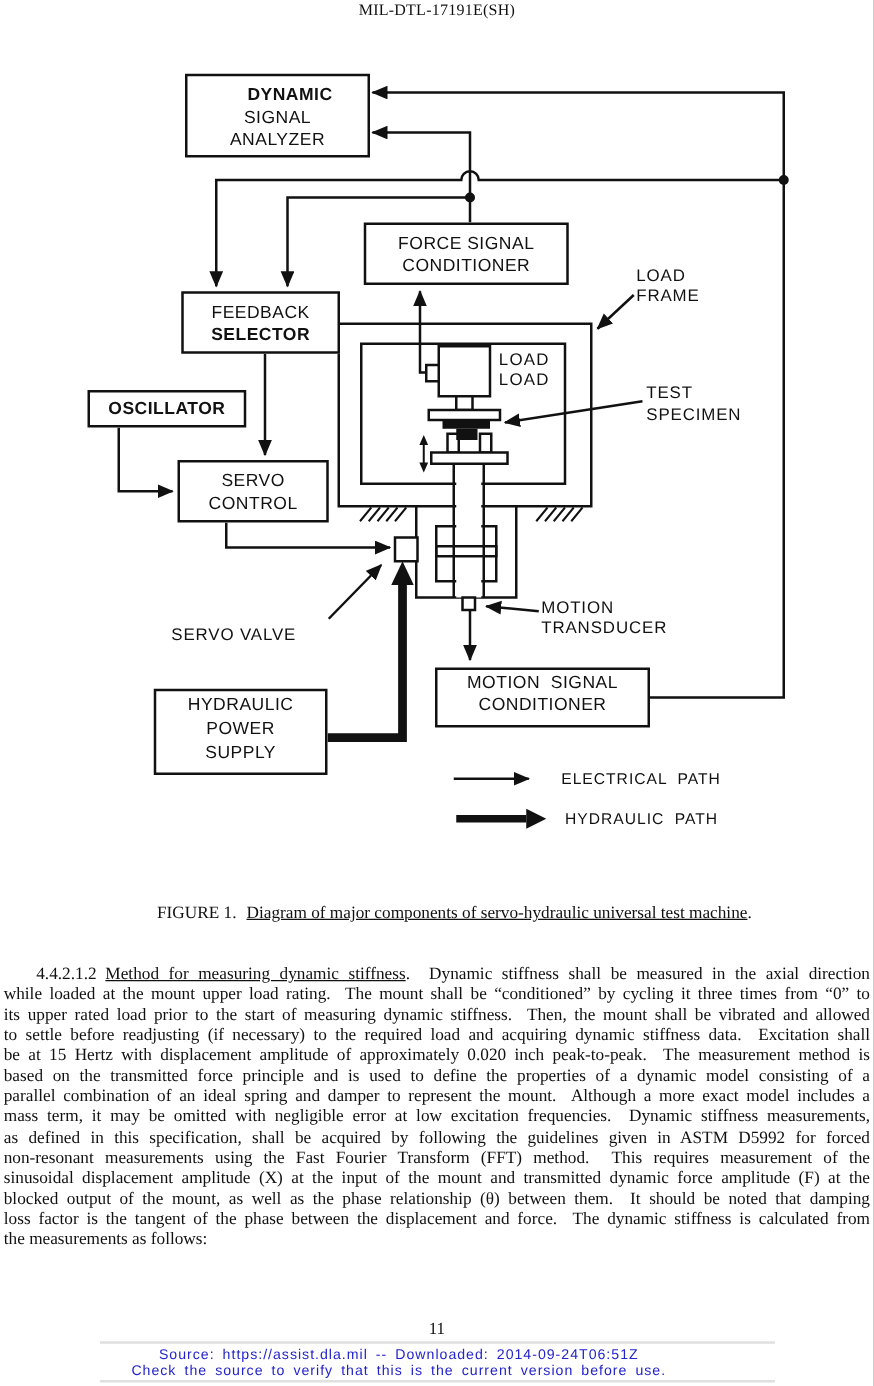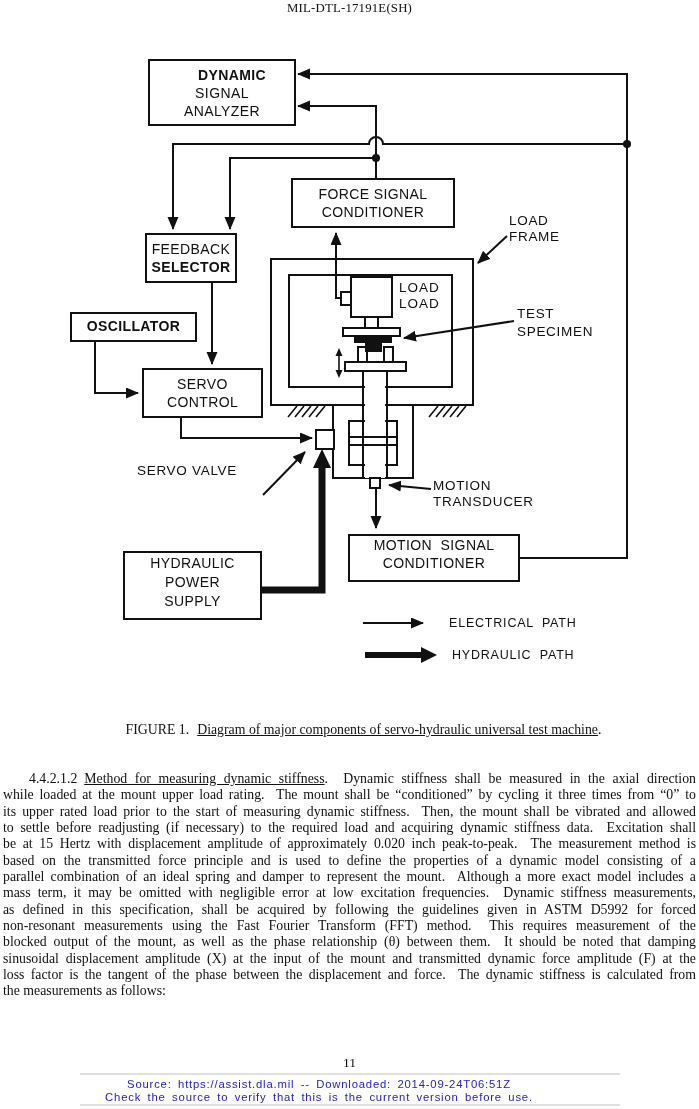--- a/index.html
+++ b/index.html
@@ -124,21 +124,21 @@
 
   <div class="dbox" style="left:148px;top:59px;width:148px;height:67px;padding-top:5px;">
     <div class="w600">DYNAMIC</div>
     <div>SIGNAL</div>
     <div>ANALYZER</div>
   </div>
   <div class="dbox" style="left:291px;top:178px;width:164px;height:50px;padding-top:5px;">
     <div>FORCE SIGNAL</div>
     <div>CONDITIONER</div>
   </div>
-  <div class="dbox" style="left:145px;top:233px;width:92px;height:50px;padding-top:5px;">
+  <div class="dbox" style="left:145px;top:233px;width:127px;height:50px;padding-top:5px;">
     <div>FEEDBACK</div>
     <div class="w700">SELECTOR</div>
   </div>
   <div class="dbox w700" style="left:70px;top:312px;width:127px;height:30px;line-height:25px;">
     <div>OSCILLATOR</div>
   </div>
   <div class="dbox" style="left:142px;top:368px;width:121px;height:50px;padding-top:5px;">
     <div>SERVO</div>
     <div>CONTROL</div>
   </div>
@@ -157,21 +157,21 @@
     <div>LOAD</div>
   </div>
   <div class="dlabel" style="left:509px;top:213px;">
     <div>LOAD</div>
     <div>FRAME</div>
   </div>
   <div class="dlabel" style="left:517px;top:305px;line-height:18px;">
     <div>TEST</div>
     <div>SPECIMEN</div>
   </div>
-  <div class="dlabel" style="left:137px;top:463px;text-align:right;">SERVO VALVE</div>
+  <div class="dlabel" style="left:137px;top:500px;text-align:right;">SERVO VALVE</div>
   <div class="dlabel" style="left:433px;top:478px;">
     <div>MOTION</div>
     <div>TRANSDUCER</div>
   </div>
   <div class="dlabel legend-label" style="left:449px;top:616px;">ELECTRICAL PATH</div>
   <div class="dlabel legend-label" style="left:452px;top:648px;">HYDRAULIC PATH</div>
 
   <div class="abs" id="caption">
     <span class="cap-prefix">FIGURE 1.</span><span class="cap-underline">Diagram of major components of servo-hydraulic universal test machine</span><span>.</span>
   </div>
@@ -180,22 +180,22 @@
     <div class="bline"><span class="para-indent"></span><span class="para-number">4.4.2.1.2</span><span class="para-title">Method for measuring dynamic stiffness</span><span>.&nbsp; Dynamic stiffness shall be measured in the axial direction</span></div>
     <div class="bline">while loaded at the mount upper load rating.&nbsp; The mount shall be “conditioned” by cycling it three times from “0” to</div>
     <div class="bline">its upper rated load prior to the start of measuring dynamic stiffness.&nbsp; Then, the mount shall be vibrated and allowed</div>
     <div class="bline">to settle before readjusting (if necessary) to the required load and acquiring dynamic stiffness data.&nbsp; Excitation shall</div>
     <div class="bline">be at 15 Hertz with displacement amplitude of approximately 0.020 inch peak-to-peak.&nbsp; The measurement method is</div>
     <div class="bline">based on the transmitted force principle and is used to define the properties of a dynamic model consisting of a</div>
     <div class="bline">parallel combination of an ideal spring and damper to represent the mount.&nbsp; Although a more exact model includes a</div>
     <div class="bline">mass term, it may be omitted with negligible error at low excitation frequencies.&nbsp; Dynamic stiffness measurements,</div>
     <div class="bline">as defined in this specification, shall be acquired by following the guidelines given in ASTM D5992 for forced</div>
     <div class="bline">non-resonant measurements using the Fast Fourier Transform (FFT) method.&nbsp; This requires measurement of the</div>
+    <div class="bline">sinusoidal displacement amplitude (X) at the input of the mount and transmitted dynamic force amplitude (F) at the</div>
     <div class="bline">blocked output of the mount, as well as the phase relationship (θ) between them.&nbsp; It should be noted that damping</div>
-    <div class="bline">sinusoidal displacement amplitude (X) at the input of the mount and transmitted dynamic force amplitude (F) at the</div>
     <div class="bline">loss factor is the tangent of the phase between the displacement and force.&nbsp; The dynamic stiffness is calculated from</div>
     <div class="bline last">the measurements as follows:</div>
   </div>
 
   <div class="abs" id="page-number">11</div>
   <div class="abs gray-rule" style="top:1073px;"></div>
   <div class="abs footer-line" id="footer-1">Source: https://assist.dla.mil -- Downloaded: 2014-09-24T06:51Z</div>
   <div class="abs footer-line" id="footer-2">Check the source to verify that this is the current version before use.</div>
   <div class="abs gray-rule" style="top:1104px;"></div>
 

